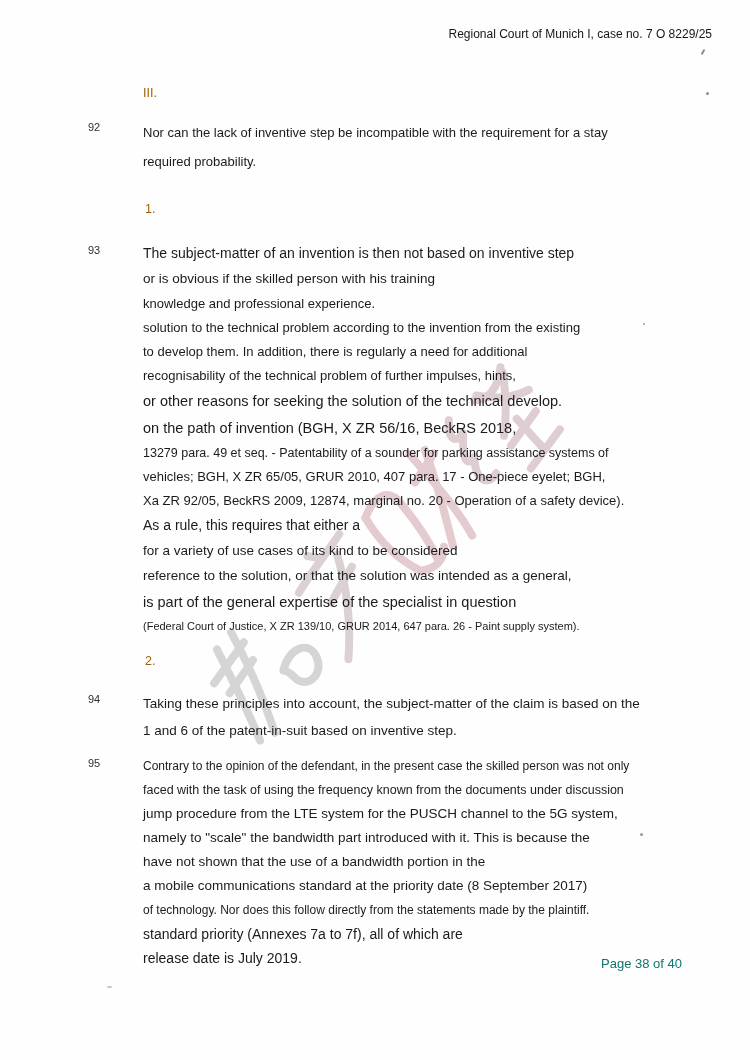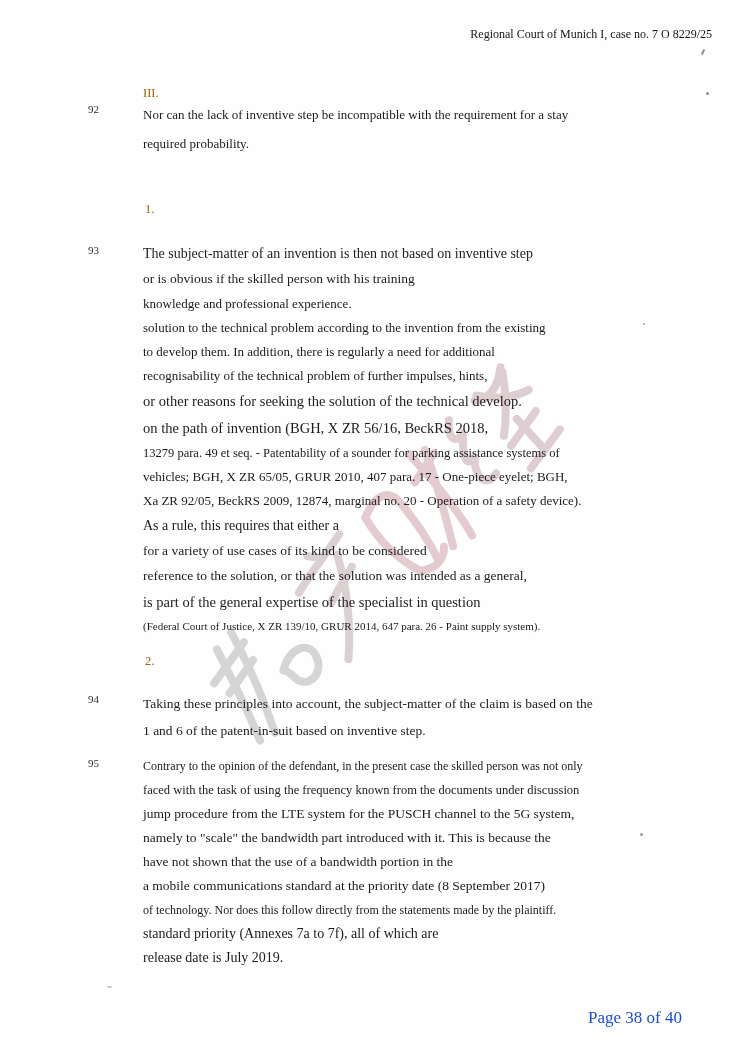--- a/index.html
+++ b/index.html
@@ -1,32 +1,32 @@
 <!DOCTYPE html>
 <html><head>
 <meta charset="utf-8">
 <style>
   html,body{margin:0;padding:0;background:#e8e8e8;}
   .page{
     position:relative;width:750px;height:1060px;margin:0 auto;
     background:#fefefe;overflow:hidden;
-    font-family:Liberation Serif, serif;color:#1b1b1b;
+    font-family:Liberation Sans, sans-serif;color:#1b1b1b;
   }
   
   .header{position:absolute;top:27px;right:38px;font-size:12px;color:#161616;white-space:nowrap;}
-  .footer{position:absolute;top:1008px;right:68px;font-size:17px;color:#1d4ed8;white-space:nowrap;}
+  .footer{position:absolute;top:956px;right:68px;font-size:13px;color:#0f766e;white-space:nowrap;}
   
   .heading{position:absolute;left:143px;font-size:12.5px;color:#a16207;}
   #hd-iii{top:86px}
   #hd-1{top:202px;left:145px}
   #hd-2{top:654px;left:145px}
   
   .para{position:absolute;left:143px;}
   .pnum{position:absolute;left:-55px;top:3px;font-size:11px;color:#2f2f2f;}
-  #p92{top:100px}
+  #p92{top:118px}
   #p93{top:241px}
   #p94{top:690px}
   #p95{top:754px}
   #p92 .lines{line-height:29px}
   #p93 .lines{line-height:1.85}
   #p94 .lines{line-height:27px}
   #p95 .lines{line-height:24px}
   .line{white-space:nowrap;}
   
   .s-xs{font-size:11px}

